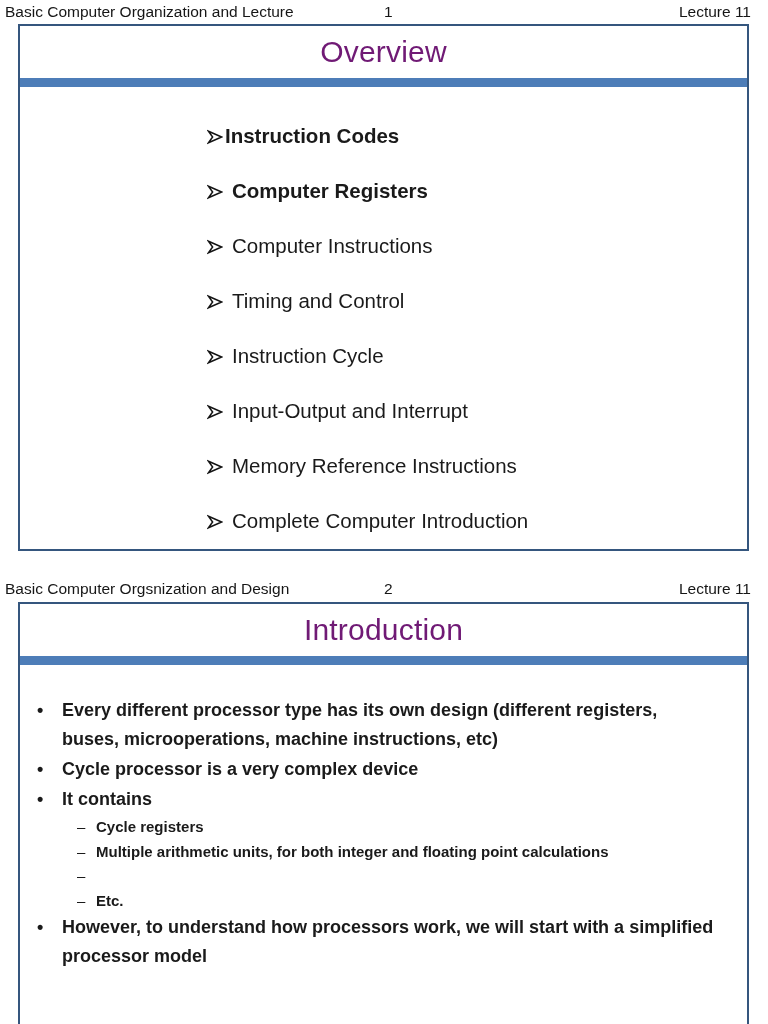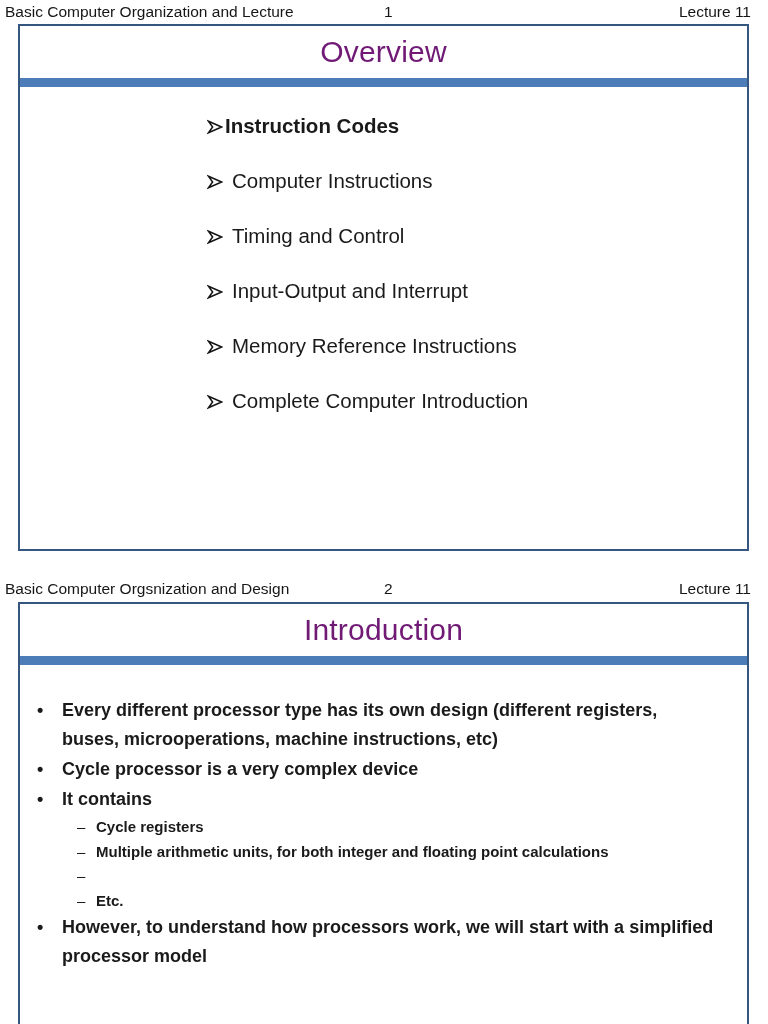--- a/index.html
+++ b/index.html
@@ -36,21 +36,21 @@
 
   .slide-title{
     height:52px;
     display:flex;align-items:center;justify-content:center;
     font-size:30px;color:#701a75;
     letter-spacing:0.2px;
   }
   .bar{height:9px;background:var(--bar);}
 
   
-  ul.toc{list-style:none;margin:0;padding:27px 10px 0 187px;}
+  ul.toc{list-style:none;margin:0;padding:37px 10px 0 187px;}
   ul.toc li{
     display:flex;align-items:center;
     font-size:20.5px;line-height:23px;
     margin-bottom:32px;
     white-space:nowrap;
   }
   ul.toc li.bold{font-weight:bold;}
   ul.toc .arrow{display:inline-flex;margin-right:9px;flex:none;position:relative;top:1px;}
   ul.toc li.tight .arrow{margin-right:2px;}
 
@@ -86,35 +86,51 @@
   <ul class="toc">
 
   <li class="toc-item bold tight">
         <span class="arrow">
           <svg width="16" height="16" viewBox="0 0 16 16">
             <path d="M1.5 2.2 L14.6 8 L1.5 13.8 L5.6 8 Z" fill="#ffffff" stroke="#141414" stroke-width="1.5" stroke-linejoin="miter"></path>
           </svg>
         </span>
         <span class="toc-text">Instruction Codes</span>
       </li>
+      <li class="toc-item bold">
+        <span class="arrow">
+          <svg width="16" height="16" viewBox="0 0 16 16">
+            <path d="M1.5 2.2 L14.6 8 L1.5 13.8 L5.6 8 Z" fill="#ffffff" stroke="#141414" stroke-width="1.5" stroke-linejoin="miter"></path>
+          </svg>
+        </span>
+        <span class="toc-text">Computer Registers</span>
+      </li>
       <li class="toc-item">
         <span class="arrow">
           <svg width="16" height="16" viewBox="0 0 16 16">
             <path d="M1.5 2.2 L14.6 8 L1.5 13.8 L5.6 8 Z" fill="#ffffff" stroke="#141414" stroke-width="1.5" stroke-linejoin="miter"></path>
           </svg>
         </span>
         <span class="toc-text">Computer Instructions</span>
       </li>
       <li class="toc-item">
         <span class="arrow">
           <svg width="16" height="16" viewBox="0 0 16 16">
             <path d="M1.5 2.2 L14.6 8 L1.5 13.8 L5.6 8 Z" fill="#ffffff" stroke="#141414" stroke-width="1.5" stroke-linejoin="miter"></path>
           </svg>
         </span>
         <span class="toc-text">Timing and Control</span>
+      </li>
+      <li class="toc-item">
+        <span class="arrow">
+          <svg width="16" height="16" viewBox="0 0 16 16">
+            <path d="M1.5 2.2 L14.6 8 L1.5 13.8 L5.6 8 Z" fill="#ffffff" stroke="#141414" stroke-width="1.5" stroke-linejoin="miter"></path>
+          </svg>
+        </span>
+        <span class="toc-text">Instruction Cycle</span>
       </li>
       <li class="toc-item">
         <span class="arrow">
           <svg width="16" height="16" viewBox="0 0 16 16">
             <path d="M1.5 2.2 L14.6 8 L1.5 13.8 L5.6 8 Z" fill="#ffffff" stroke="#141414" stroke-width="1.5" stroke-linejoin="miter"></path>
           </svg>
         </span>
         <span class="toc-text">Input-Output and Interrupt</span>
       </li>
       <li class="toc-item">

